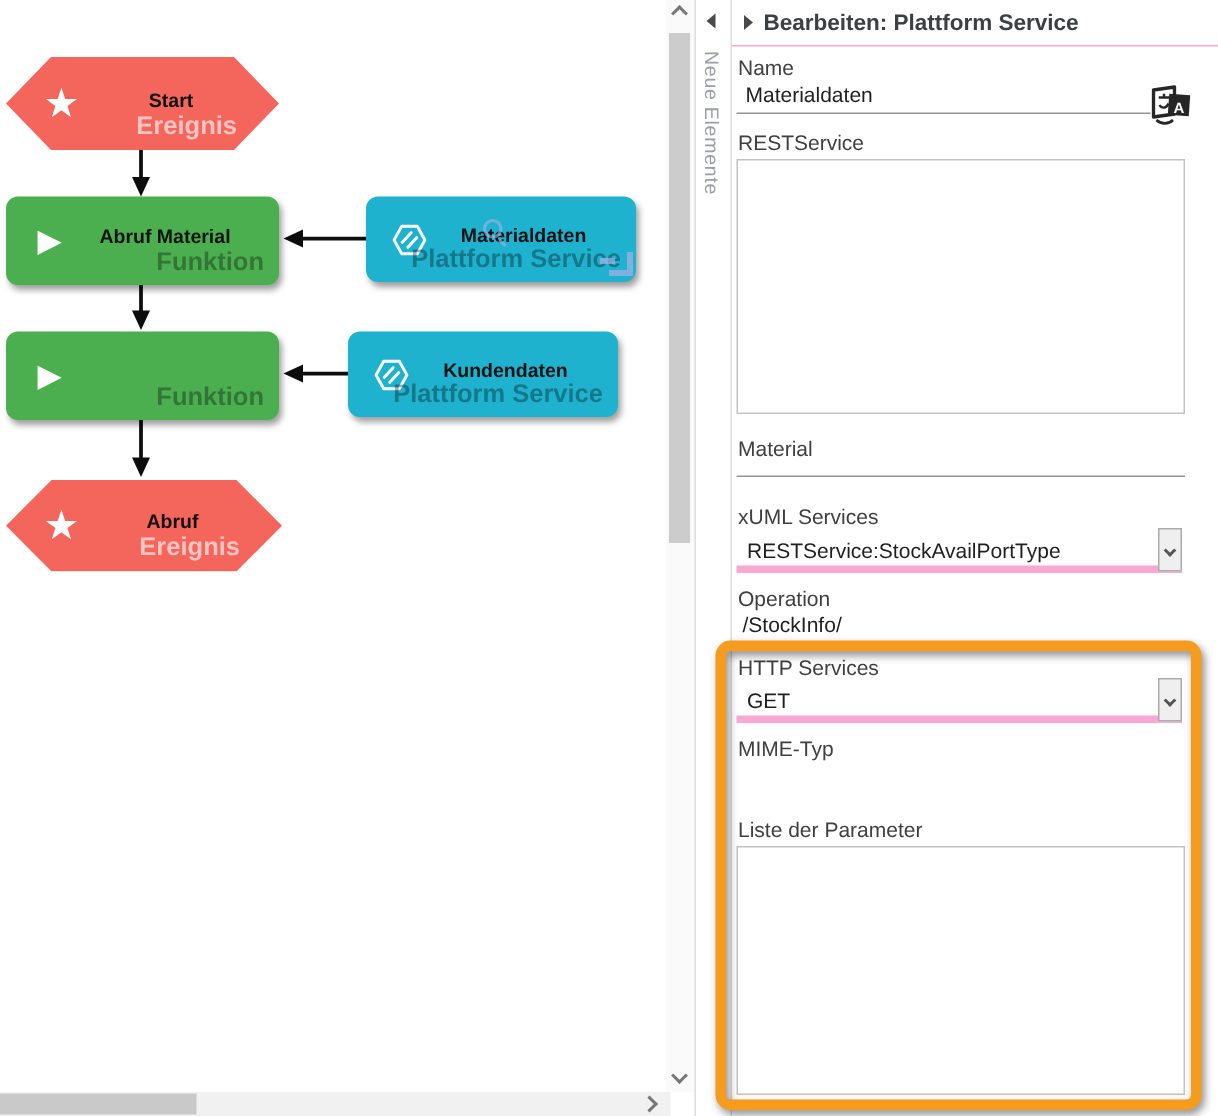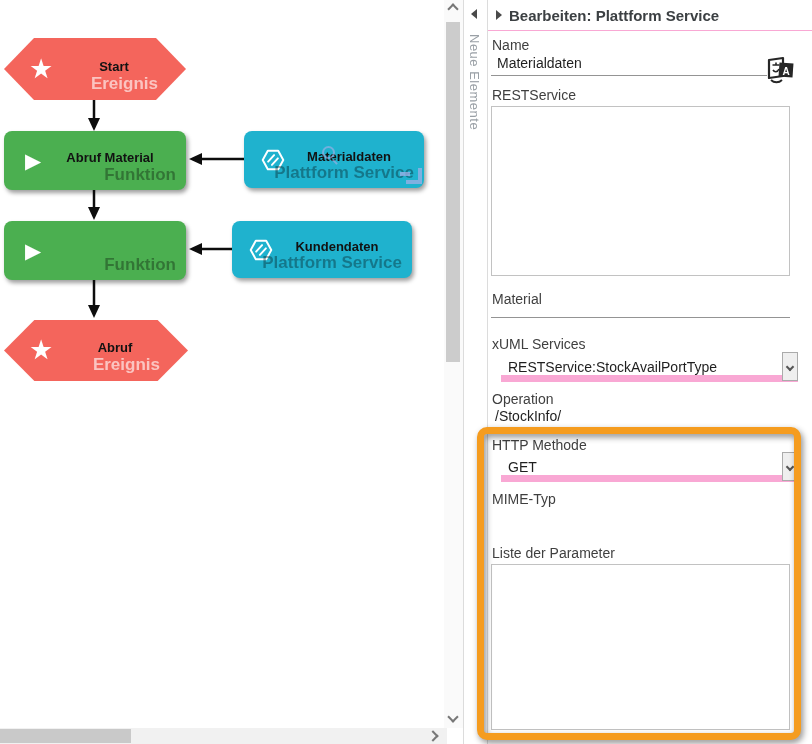--- a/index.html
+++ b/index.html
@@ -60,21 +60,21 @@
   .hdr-tri { width:0; height:0; margin-left:8px; border-top:5px solid transparent; border-bottom:5px solid transparent; border-left:6px solid #4a4a4a; cursor:pointer; }
   .panel-title { margin-left:7px; font-size:15px; font-weight:600; color:#3c4043; }
 
   .flabel { position:absolute; left:4px; font-size:14px; color:#3f3f3f; }
 
   .uinput { position:absolute; left:3px; width:276px; height:24px; border:none; border-bottom:1px solid #949494;
             font-family:"Liberation Sans",sans-serif; font-size:14px; color:#1f1f1f; padding:0 0 2px 6px; outline:none; background:transparent; }
   .tarea { position:absolute; left:3px; width:299px; border:1px solid #c2c2c2; resize:none; outline:none;
            font-family:"Liberation Sans",sans-serif; font-size:13px; color:#1f1f1f; padding:4px; background:#fff; }
 
-  .select-field { position:absolute; left:13px; width:297px; height:30px; border-bottom:7px solid #f9a8d4; cursor:pointer; }
+  .select-field { position:absolute; left:3px; width:297px; height:30px; border-bottom:5px solid #f9a8d4; cursor:pointer; }
   .select-value { position:absolute; left:7px; top:7px; font-size:14px; color:#1f1f1f; white-space:nowrap; }
   .select-btn { position:absolute; right:0; top:0; width:16px; height:29px; background:#efefef; border:1px solid #ababab;
                 display:flex; align-items:center; justify-content:center; }
   .select-btn .chev { width:6px; height:6px; border-color:#555; }
 
   .translate-btn { position:absolute; left:276px; top:52px; width:34px; height:34px; cursor:pointer; }
 
   .op-value { position:absolute; left:7px; font-size:14px; color:#1f1f1f; }
 
   
@@ -226,21 +226,21 @@
     <div class="select-field" style="top:352px">
       <span class="select-value">RESTService:StockAvailPortType</span>
       <span class="select-btn">
           <i class="chev chev-down"></i>
         </span>
     </div>
 
     <span class="flabel" style="top:391px">Operation</span>
     <span class="op-value" style="top:408px">/StockInfo/</span>
 
-    <span class="flabel" style="top:437px">HTTP Methode</span>
+    <span class="flabel" style="top:437px">HTTP Services</span>
     <div class="select-field" style="top:452px">
       <span class="select-value">GET</span>
       <span class="select-btn">
           <i class="chev chev-down"></i>
         </span>
     </div>
 
     <span class="flabel" style="top:491px">MIME-Typ</span>
 
     <span class="flabel" style="top:545px">Liste der Parameter</span>

